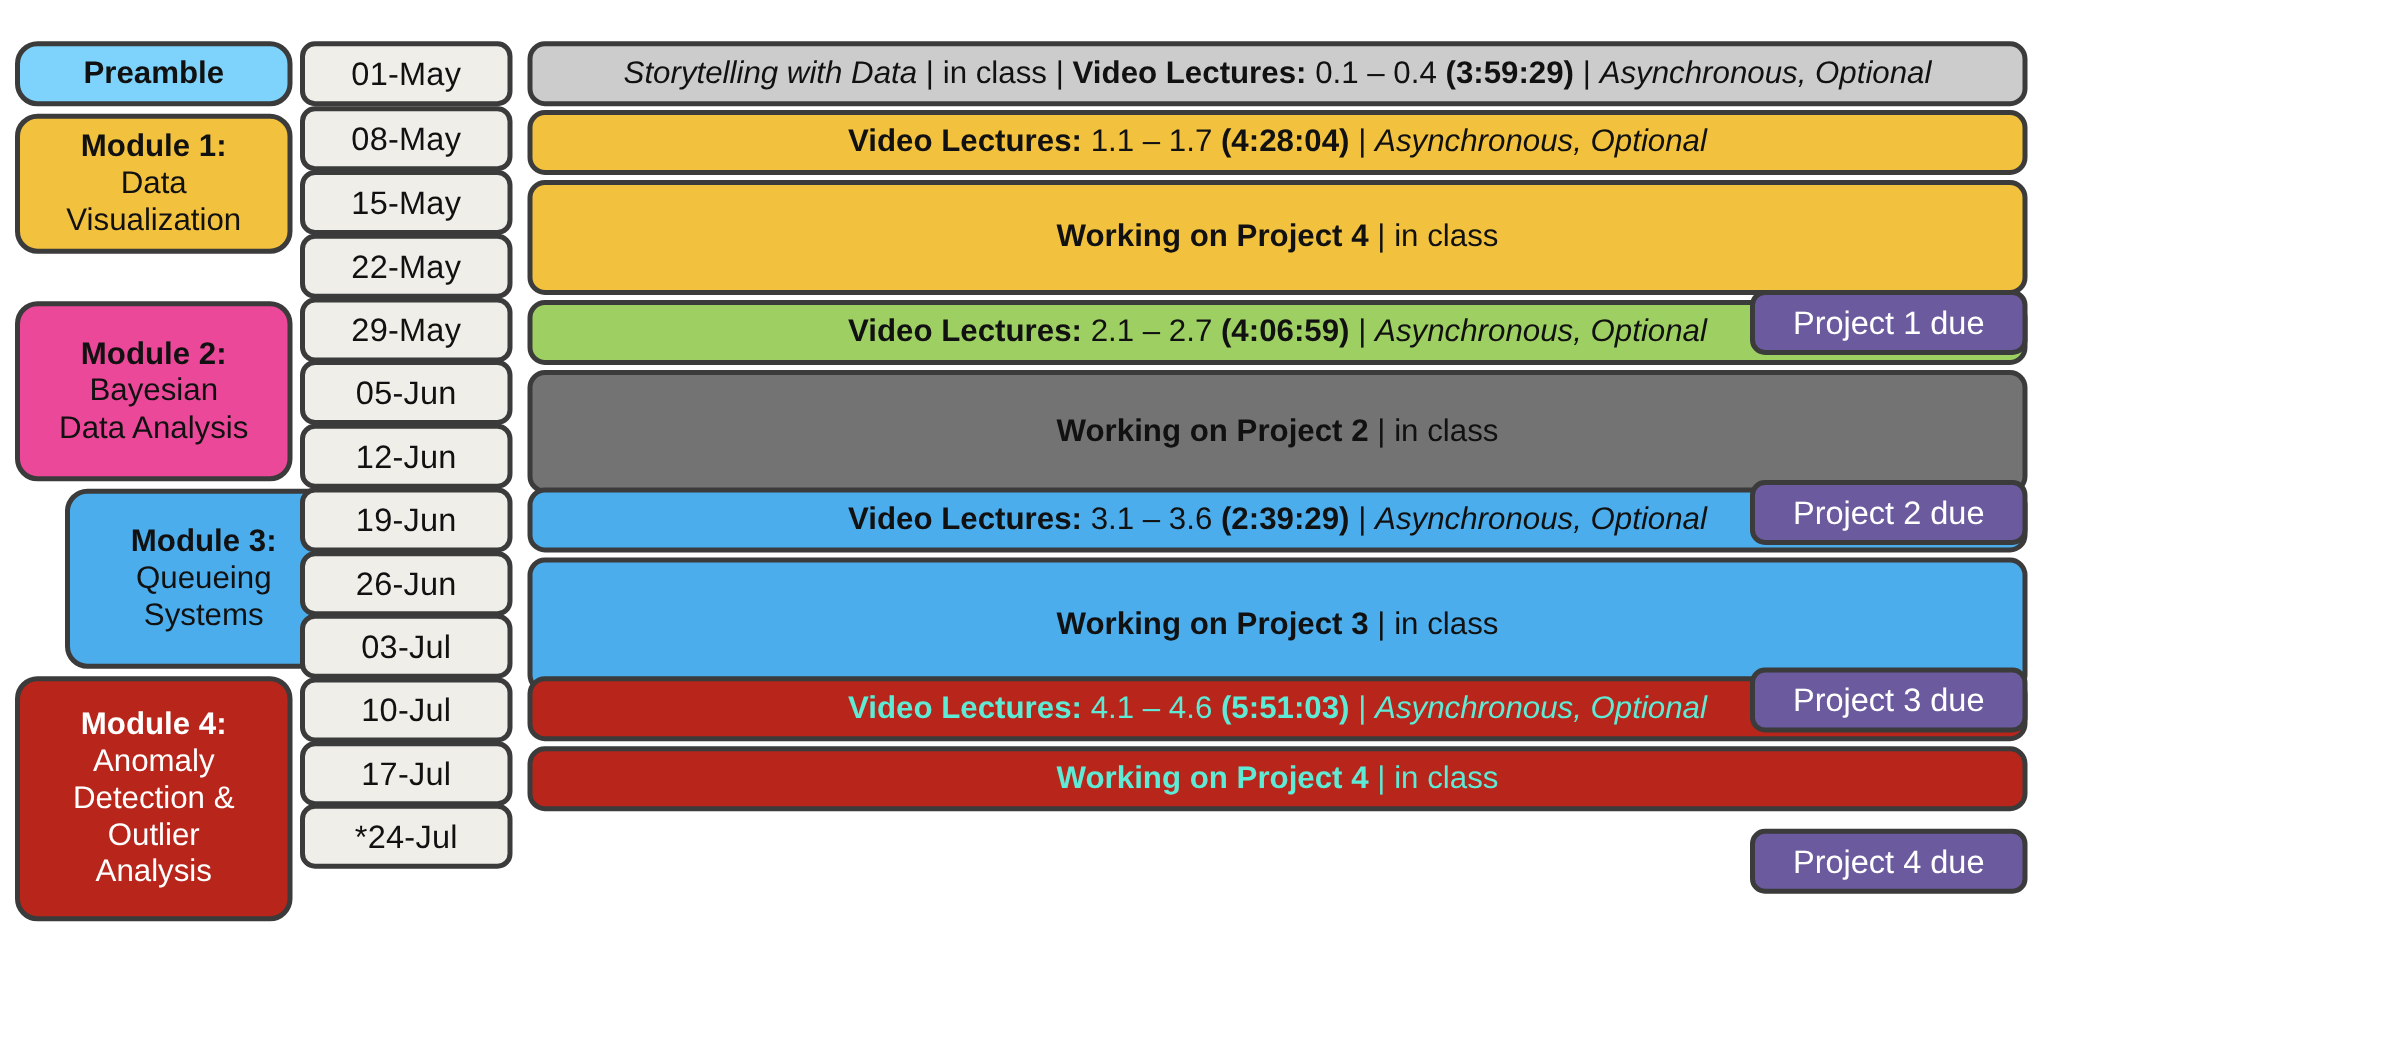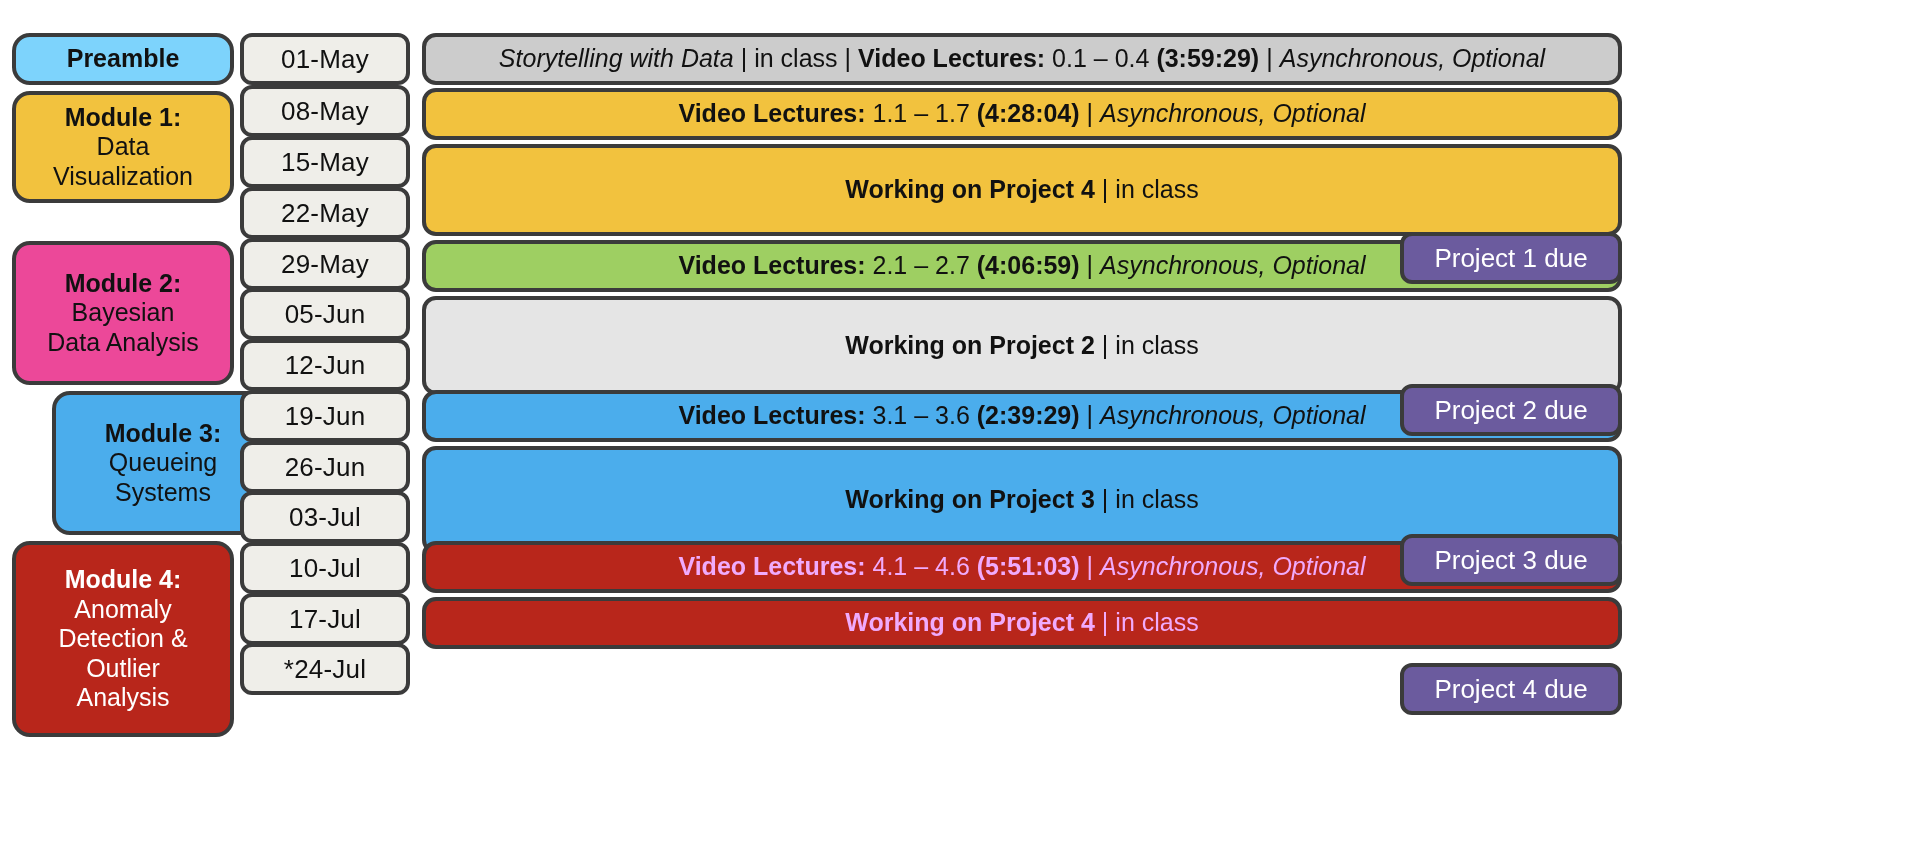--- a/index.html
+++ b/index.html
@@ -65,21 +65,21 @@
   }
 
   
   .bar {
     left: 422px;
     width: 1200px;
     border-radius: 14px;
     font-size: 25px;
     padding: 16px 14px;
   }
-  .bar.light-text { color: #f0abfc; }
+  .bar.light-text { color: #5eead4; }
   .bar .b-strong { font-weight: bold; }
   .bar .b-italic { font-style: italic; }
   .bar .sep {
     display: inline-block;
     padding: 0 7px;
     font-weight: normal;
     color: inherit;
   }
   .bar .inner-text { white-space: nowrap; }
 
@@ -146,21 +146,21 @@
     </div>
     <div class="block bar" style="top: 88px; height: 52px; background: rgb(242, 194, 62);">
       <div class="inner-text"><span class="b-strong">Video Lectures:</span><span> 1.1 – 1.7 </span><span class="b-strong">(4:28:04)</span><span class="sep">|</span><span class="b-italic">Asynchronous, Optional</span></div>
     </div>
     <div class="block bar" style="top: 144px; height: 92px; background: rgb(242, 194, 62);">
       <div class="inner-text"><span class="b-strong">Working on Project 4</span><span class="sep">|</span><span>in class</span></div>
     </div>
     <div class="block bar" style="top: 240px; height: 52px; background: rgb(158, 207, 98);">
       <div class="inner-text"><span class="b-strong">Video Lectures:</span><span> 2.1 – 2.7 </span><span class="b-strong">(4:06:59)</span><span class="sep">|</span><span class="b-italic">Asynchronous, Optional</span></div>
     </div>
-    <div class="block bar" style="top: 296px; height: 99px; background: #e5e5e5;">
+    <div class="block bar" style="top: 296px; height: 99px; background: #737373;">
       <div class="inner-text"><span class="b-strong">Working on Project 2</span><span class="sep">|</span><span>in class</span></div>
     </div>
     <div class="block bar" style="top: 390px; height: 52px; background: rgb(75, 173, 236);">
       <div class="inner-text"><span class="b-strong">Video Lectures:</span><span> 3.1 – 3.6 </span><span class="b-strong">(2:39:29)</span><span class="sep">|</span><span class="b-italic">Asynchronous, Optional</span></div>
     </div>
     <div class="block bar" style="top: 446px; height: 108px; background: rgb(75, 173, 236);">
       <div class="inner-text"><span class="b-strong">Working on Project 3</span><span class="sep">|</span><span>in class</span></div>
     </div>
     <div class="block bar light-text" style="top: 541px; height: 52px; background: rgb(184, 38, 27);">
       <div class="inner-text"><span class="b-strong">Video Lectures:</span><span> 4.1 – 4.6 </span><span class="b-strong">(5:51:03)</span><span class="sep">|</span><span class="b-italic">Asynchronous, Optional</span></div>

